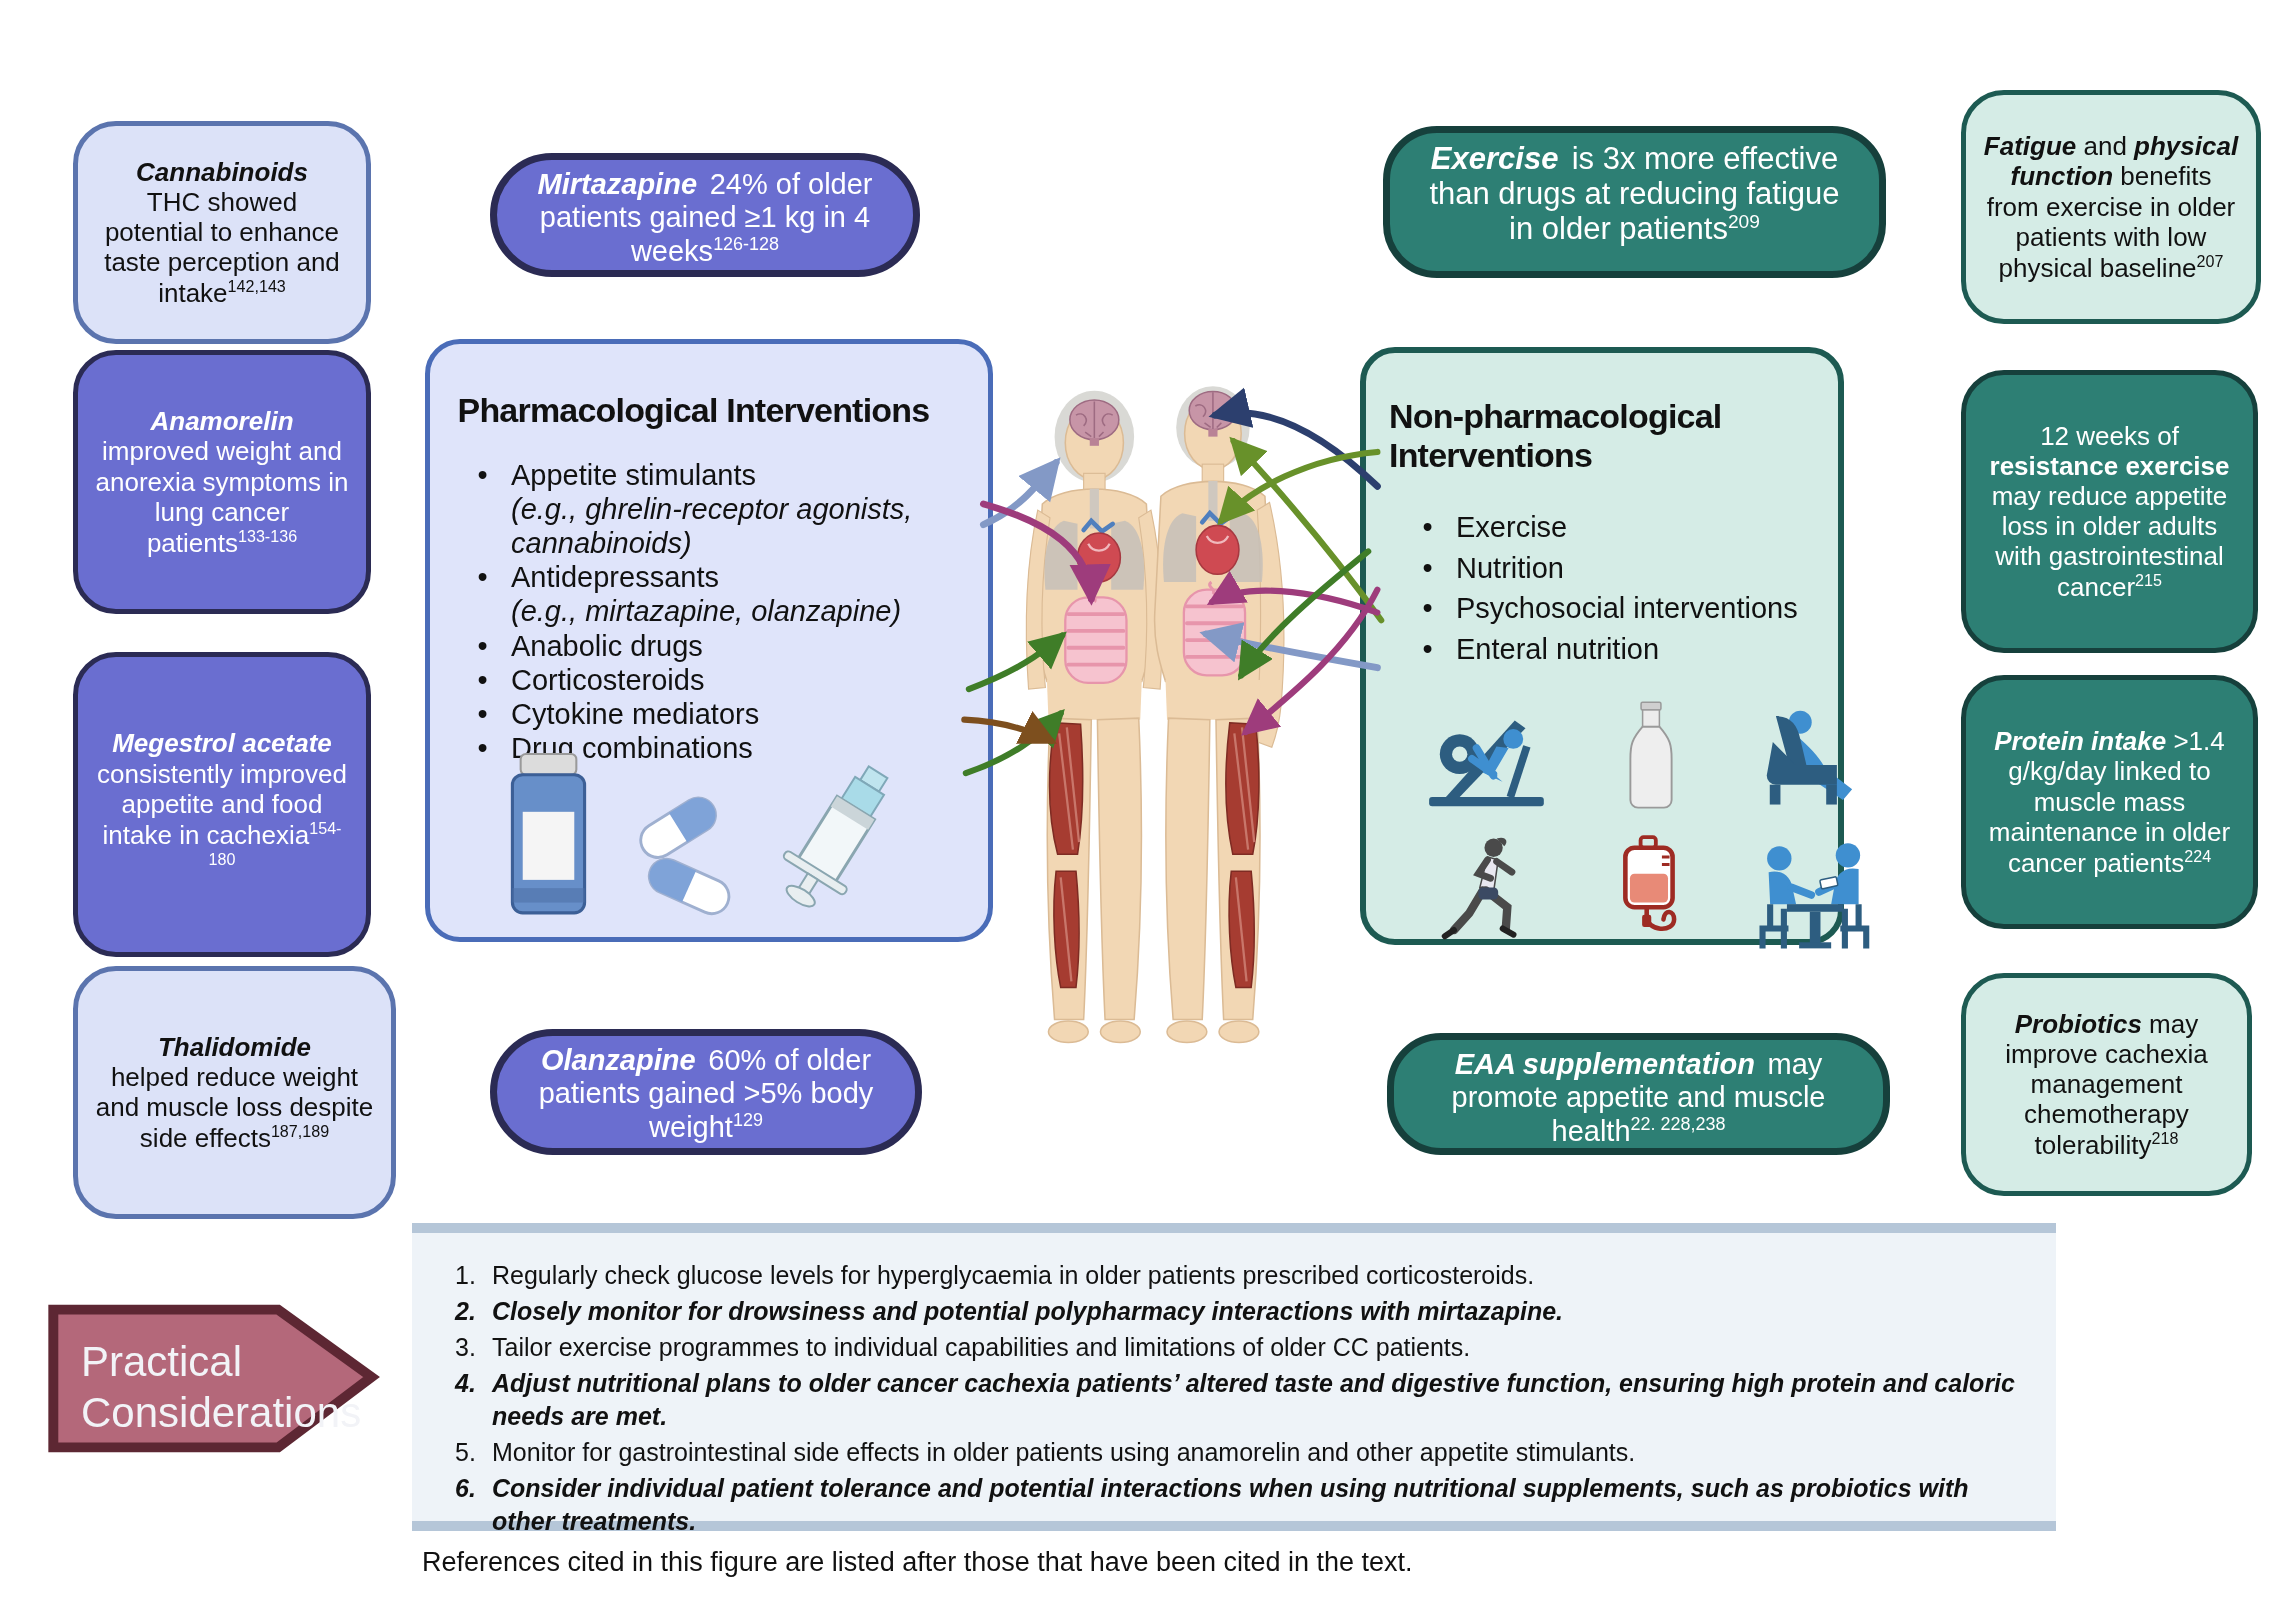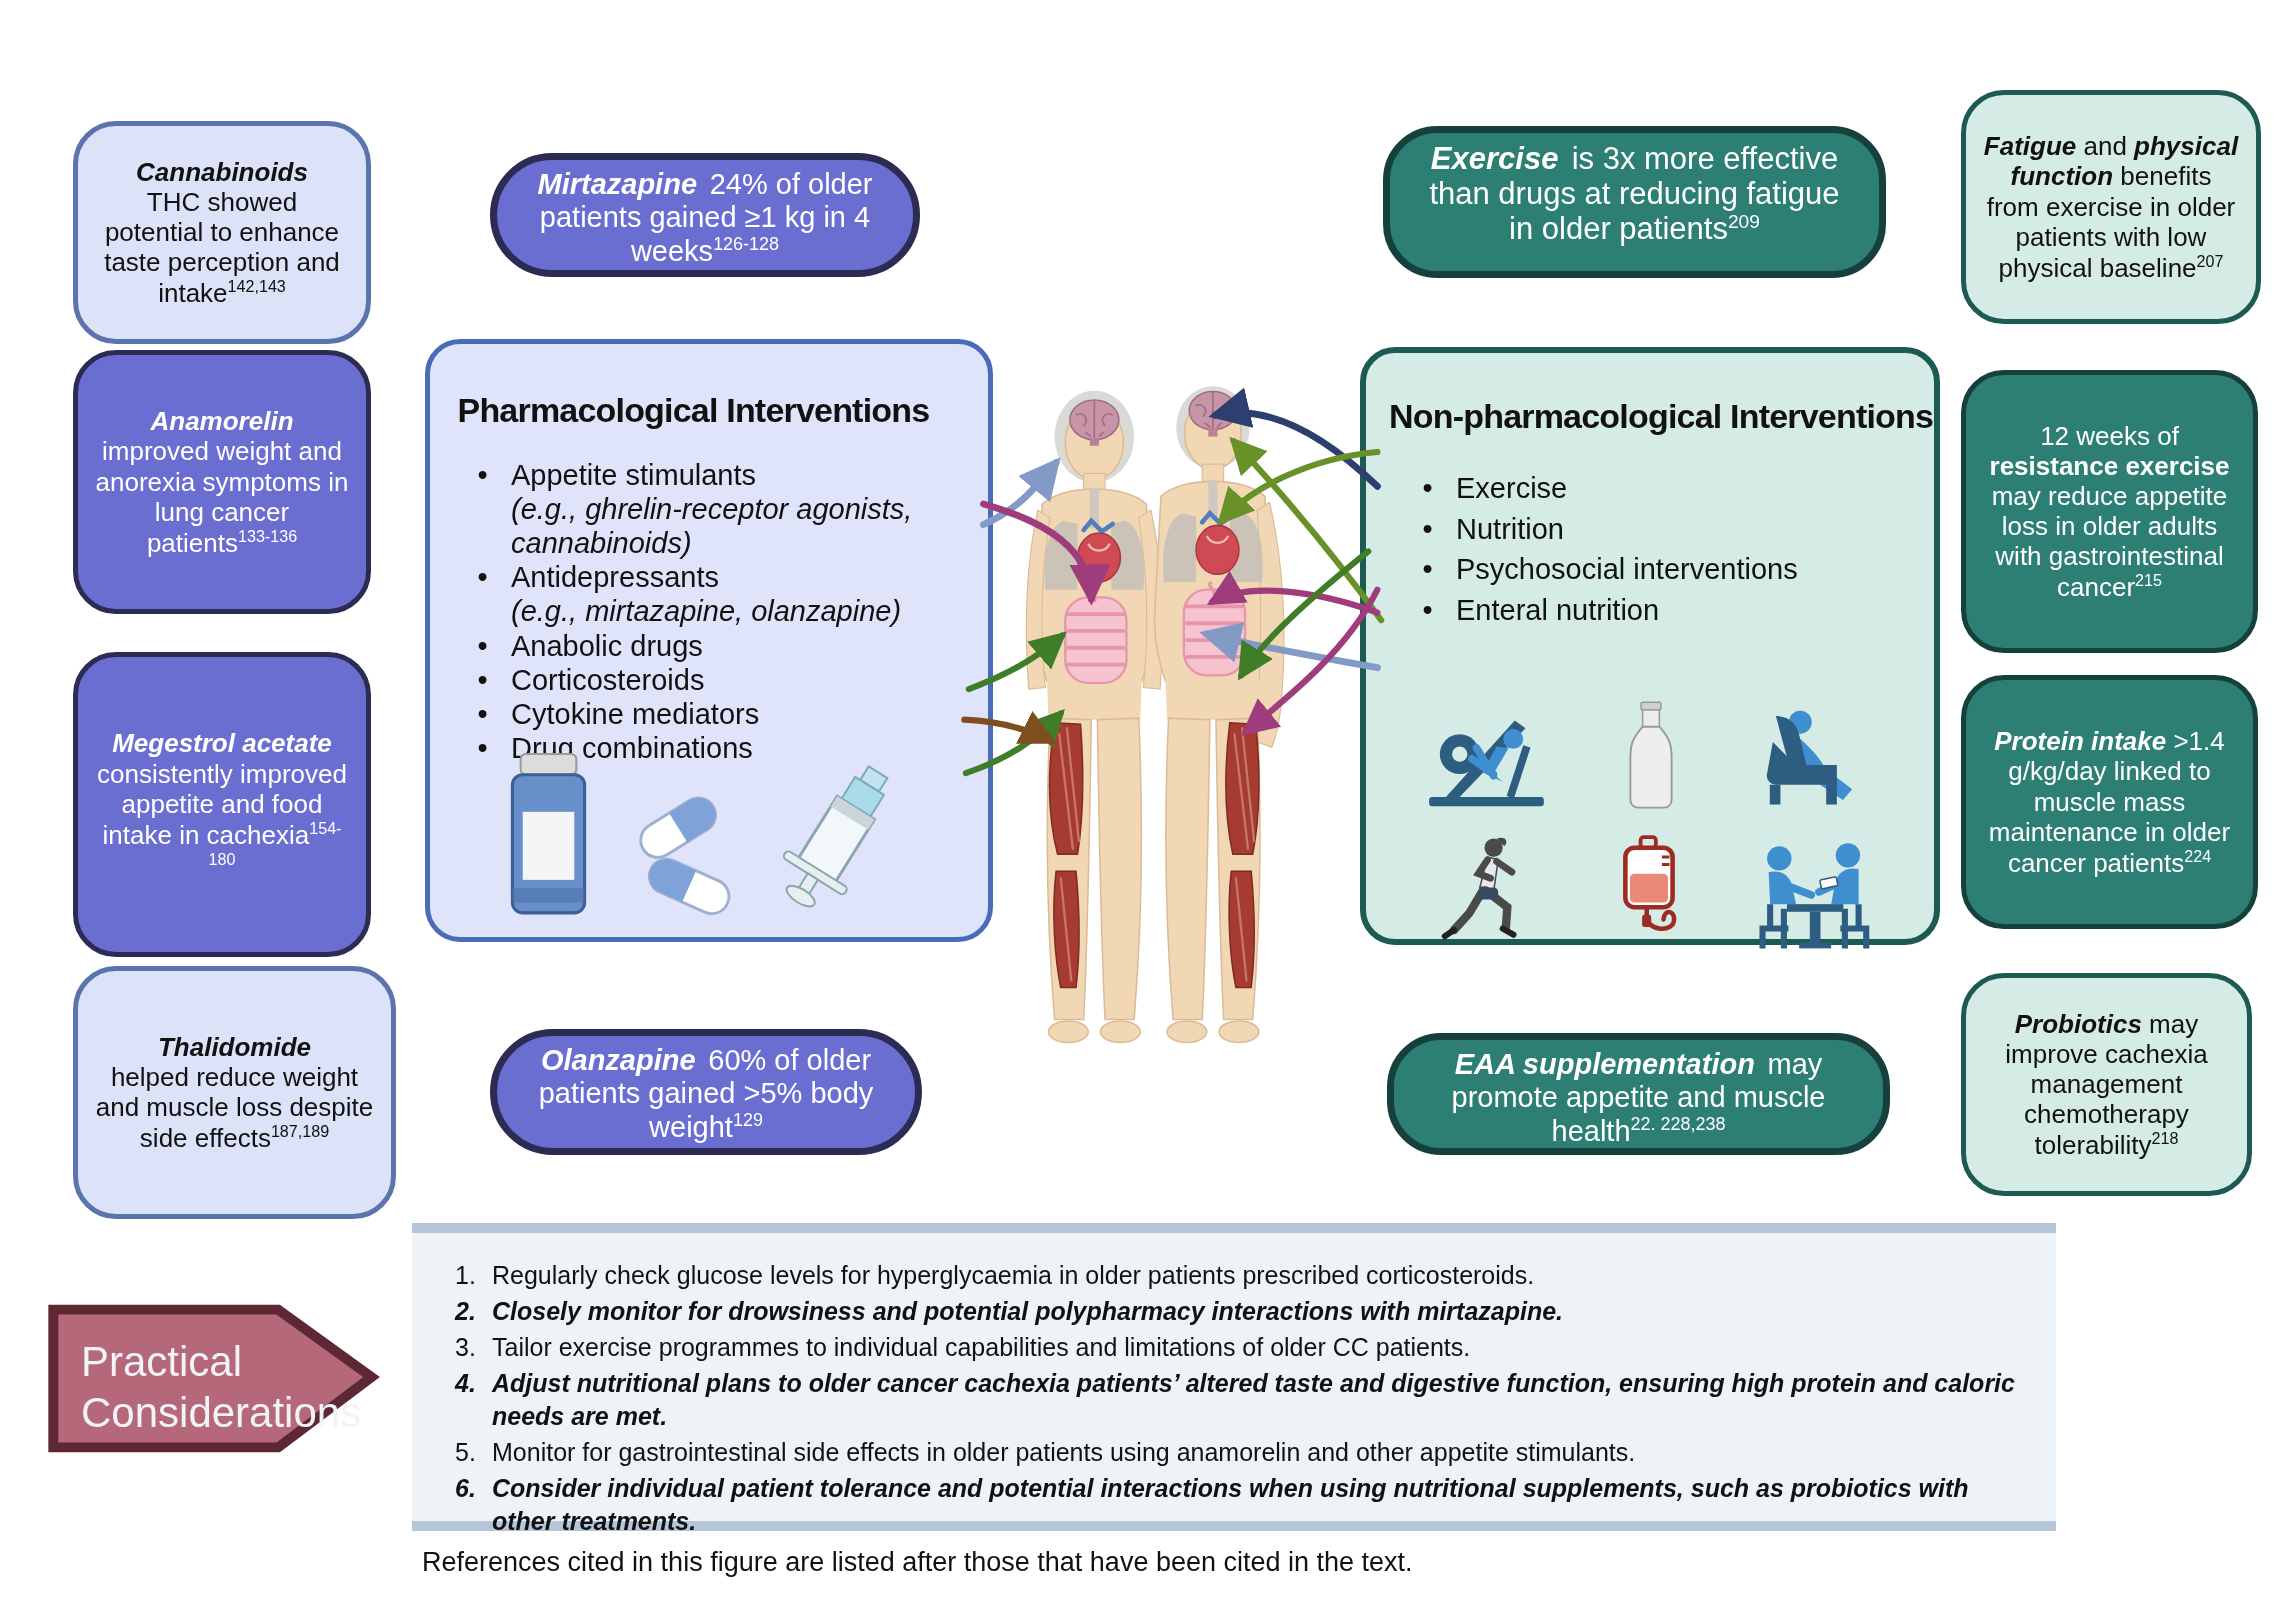--- a/index.html
+++ b/index.html
@@ -21,21 +21,21 @@
   .pill{position:absolute;box-sizing:border-box;display:flex;align-items:flex-start;justify-content:center;
         text-align:center;border-radius:73px;padding:7.7px 26px;line-height:1.14;margin-top:13px;}
   .pill.pur{border-width:7.7px;}
   .pill.tealD{border-width:7.7px;border-radius:54px;}
   .pill b i{margin-right:4.6px;}
 
   
   .panel{position:absolute;box-sizing:border-box;}
   #pharm-panel{left:425px;top:339px;width:568px;height:603px;background:#dfe4fa;
                border:5.4px solid #4a6cb8;border-radius:35px;}
-  #nonpharm-panel{left:1360px;top:347px;width:580px;height:598px;background:#d5ece6;
+  #nonpharm-panel{left:1360px;top:347px;width:484px;height:598px;background:#d5ece6;
                   border:6.1px solid #1d5a52;border-radius:35px;}
   .panel h2{margin:0;font-size:34px;font-weight:bold;letter-spacing:-0.8px;}
   #pharm-panel h2{padding:47px 0 0 27.5px;}
   #nonpharm-panel h2{padding:44px 0 0 23px;}
   .blist{list-style:none;margin:0;padding:0;font-size:29px;}
   #pharm-panel .blist{margin-top:27.5px;padding-left:43px;line-height:1.18;}
   #nonpharm-panel .blist{margin-top:32px;padding-left:52px;line-height:1.40;}
   .blist li{position:relative;padding-left:38px;margin:0;}
   .blist li::before{content:"\2022";position:absolute;left:4.6px;}
   .blist .sub{font-style:italic;}

